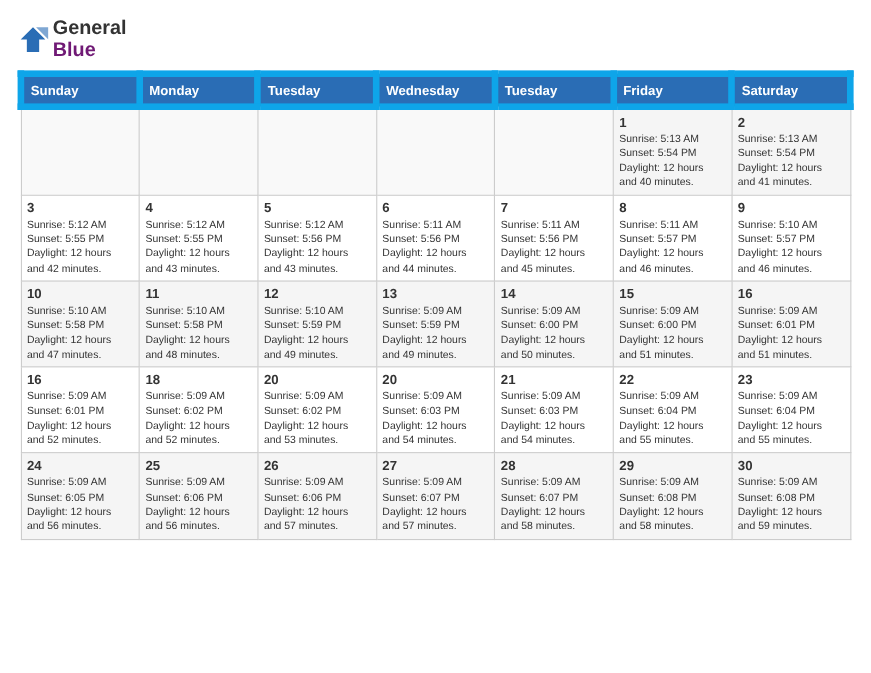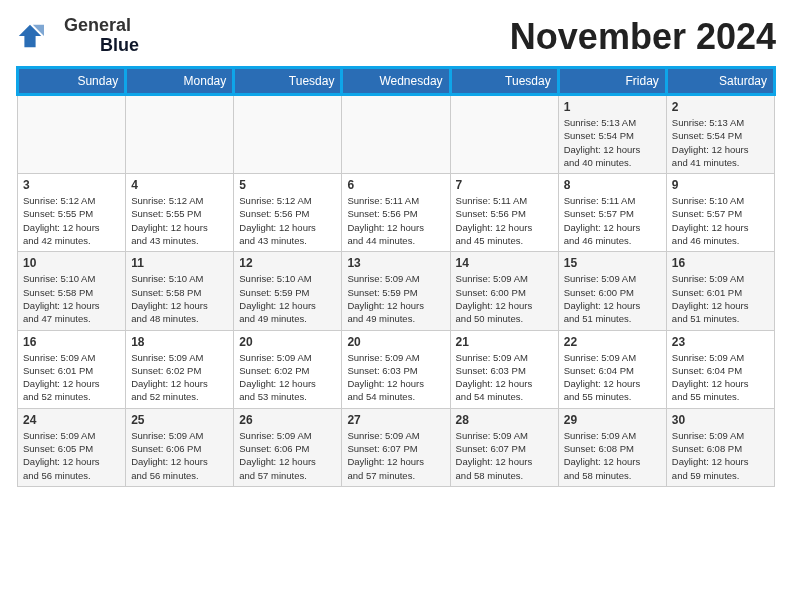--- a/index.html
+++ b/index.html
@@ -12,29 +12,29 @@
     }
     .header {
       display: flex;
       justify-content: space-between;
       align-items: flex-start;
       margin-bottom: 8px;
     }
     .logo {
       display: flex;
       align-items: center;
-      gap: 20px;
+      gap: 4px;
     }
     .logo-text {
       font-size: 18px;
       font-weight: bold;
       line-height: 1.1;
     }
     .logo-general { color: #333; }
-    .logo-blue { color: #0f172a; margin-left: 36px; }
+    .logo-blue { color: #701a75; }
     .logo-icon {
       width: 28px;
       height: 28px;
     }
     .title-block {
       text-align: right;
     }
     .title-month {
       font-size: 36px;
       font-weight: bold;
@@ -46,24 +46,24 @@
     }
     .calendar {
       width: 100%;
       border-collapse: collapse;
       border: 1px solid #ccc;
     }
     .calendar th {
       background: #2a6db5;
       color: #fff;
       font-size: 12px;
-      font-weight: normal;
+      font-weight: bold;
       padding: 5px 6px;
-      text-align: right;
-      border: 3px solid #0ea5e9;
+      text-align: left;
+      border: 6px solid #0ea5e9;
     }
     .calendar td {
       vertical-align: top;
       border: 1px solid #ccc;
       padding: 4px 5px;
       width: 14.28%;
       min-height: 80px;
       font-size: 10px;
       color: #333;
       background: #fff;
@@ -97,21 +97,20 @@
     <svg class="logo-icon" viewBox="0 0 40 40">
       <polygon points="20,4 36,20 28,20 28,36 12,36 12,20 4,20" fill="#2a6db5"></polygon>
       <polygon points="24,4 40,4 40,20" fill="#2a6db5" opacity="0.6"></polygon>
     </svg>
     <div class="logo-text">
       <div><span class="logo-general">General</span></div>
       <div><span class="logo-blue">Blue</span></div>
     </div>
   </div>
   <div class="title-block">
-    <div class="title-month">November 2024</div>
   </div>
 </div>
 
 <table class="calendar">
   <thead>
     <tr>
     <th>Sunday</th>
         <th>Monday</th>
         <th>Tuesday</th>
         <th>Wednesday</th>

